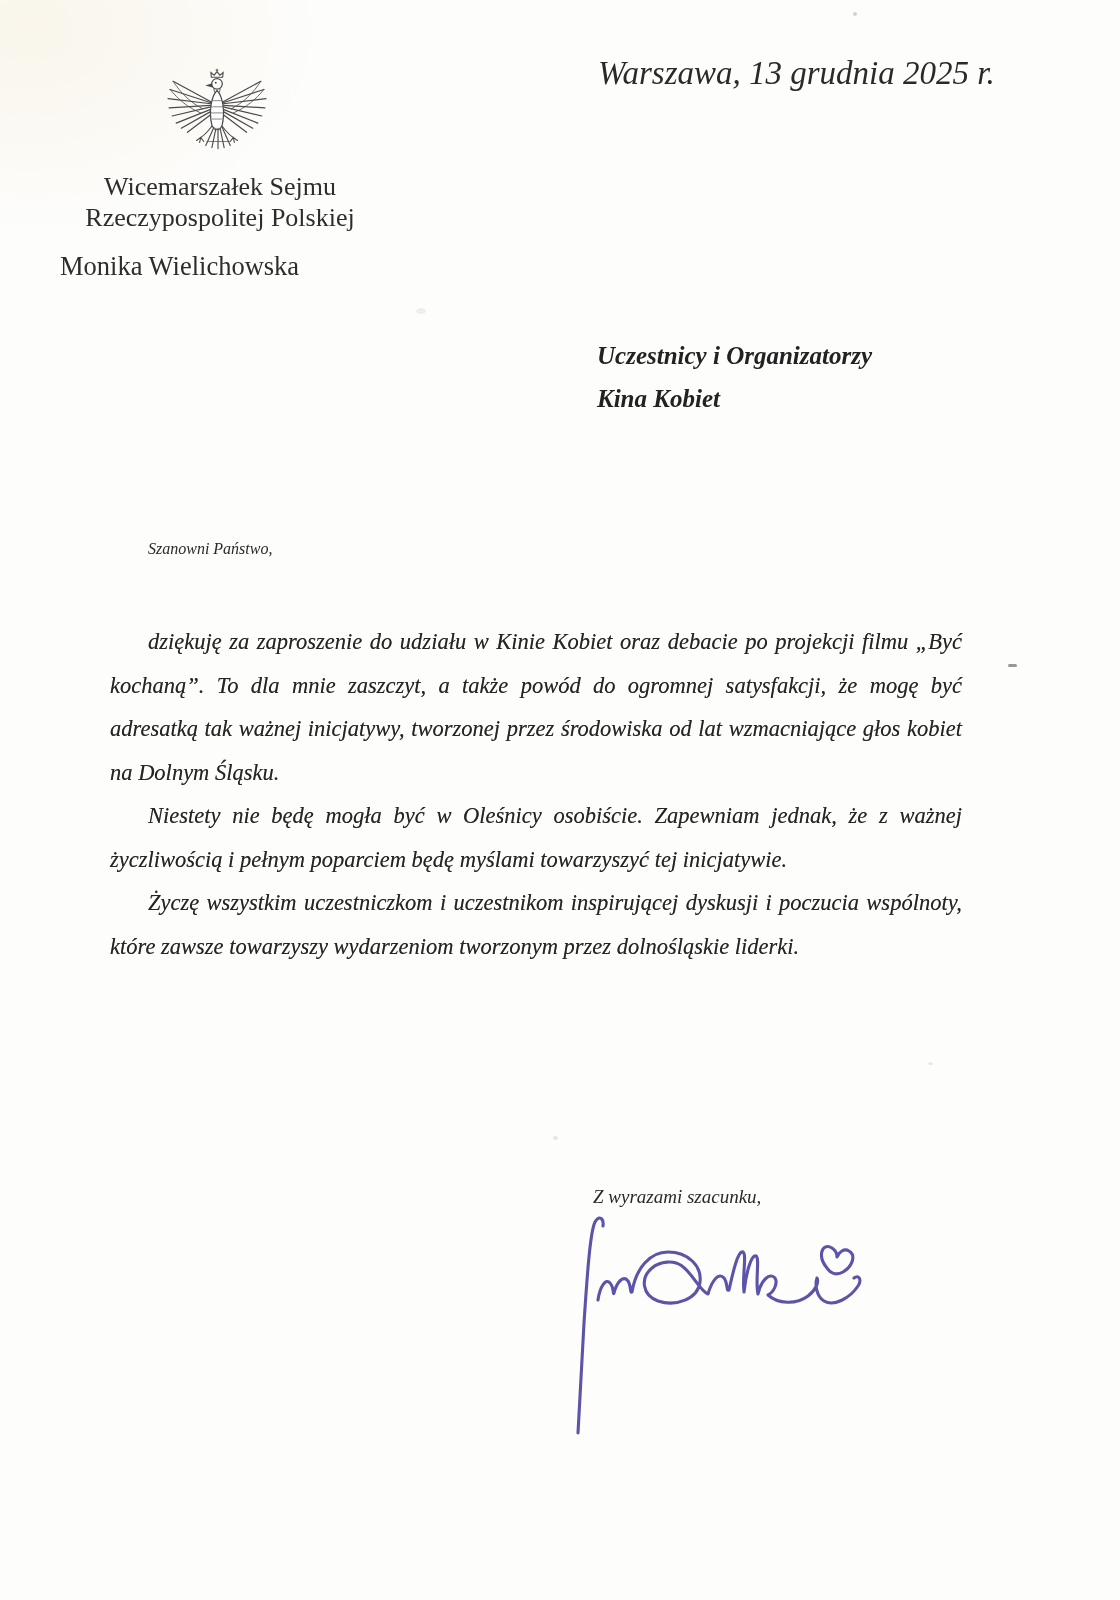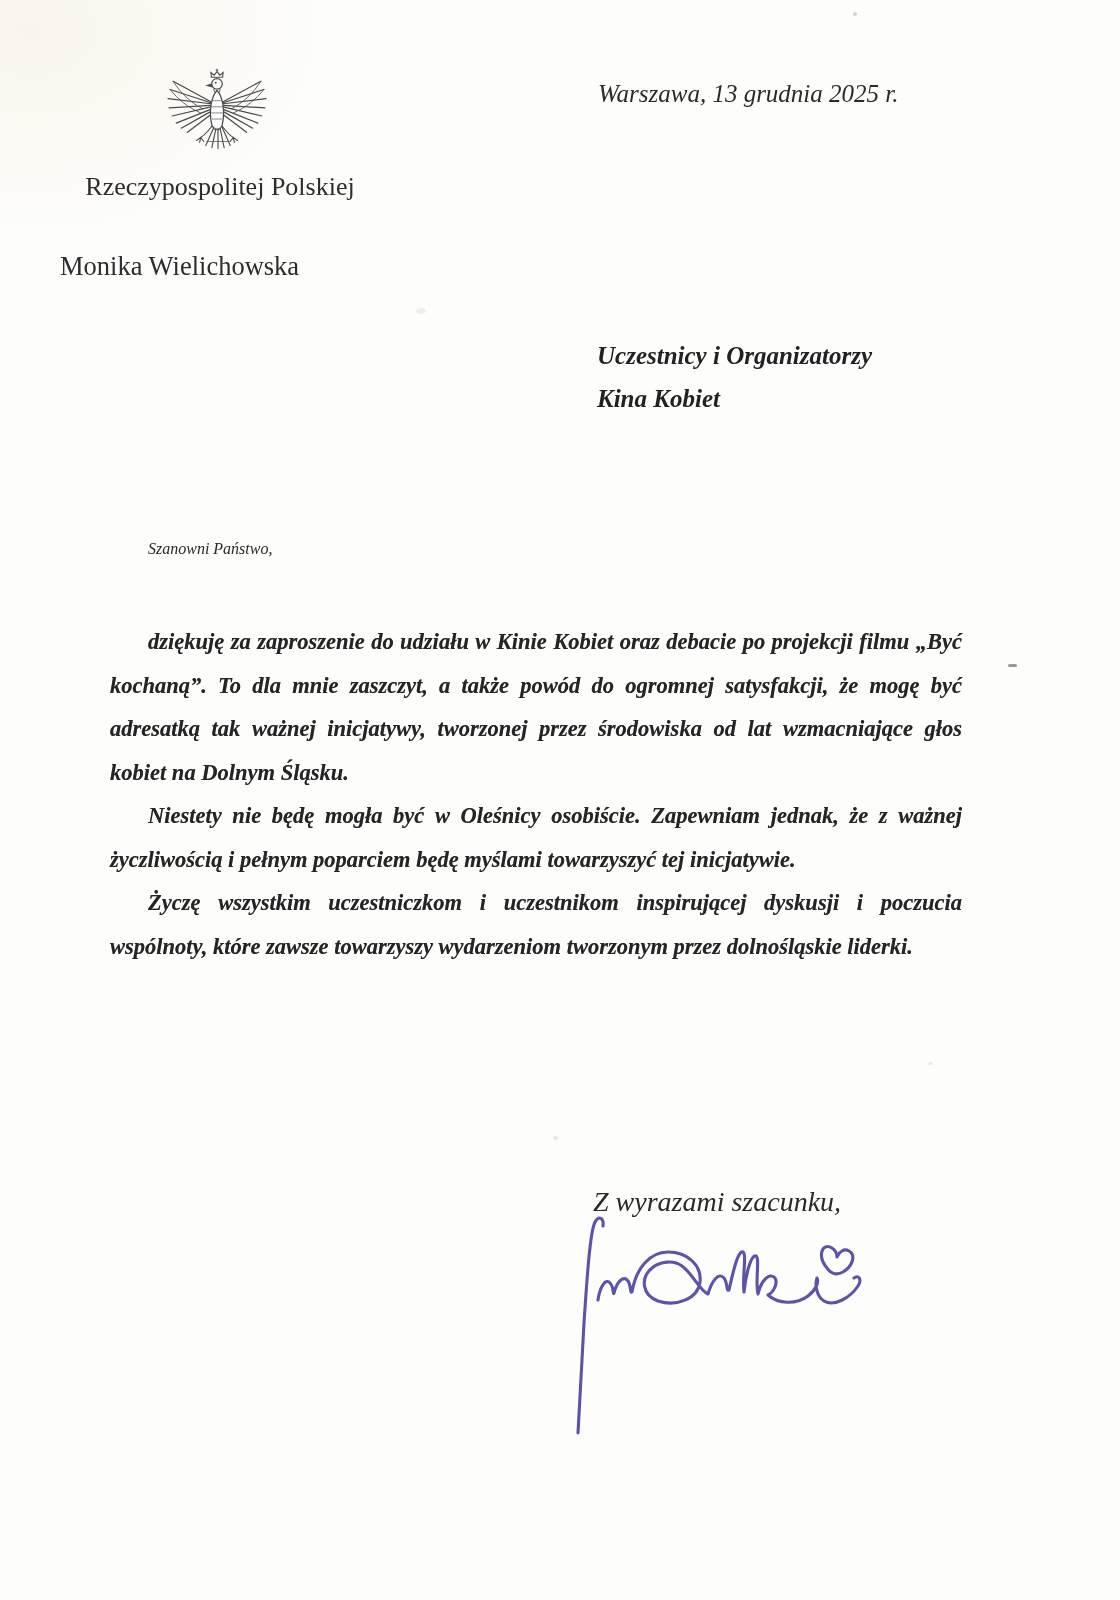--- a/index.html
+++ b/index.html
@@ -24,22 +24,22 @@
     font-size:26px;line-height:31px;
     color:#2e2d2d;
   }
   .sender{
     left:60px;top:251px;width:320px;
     text-align:left;
     font-size:26.5px;
     color:#2e2d2d;
   }
   .dateline{
-    left:598px;top:80px;width:460px;
-    font-style:italic;font-size:25px;
+    left:598px;top:55px;width:460px;
+    font-style:italic;font-size:33px;
     color:#2b2a2a;
   }
 
   
   .recipient{
     left:597px;top:324px;width:420px;
     font-style:italic;font-weight:bold;
     font-size:25px;line-height:42.5px;
     color:#232222;
     margin-top:11px;
@@ -52,26 +52,26 @@
     color:#2a2929;
   }
   .body-text{
     left:110px;top:620px;width:852px;
     font-style:italic;
     font-size:22.5px;line-height:43.5px;
     text-align:justify;
     color:#262525;
   }
   .body-text p{margin:0;text-indent:38px;}
-  .body-text{text-shadow:0 0 0.5px rgba(45,45,45,0.55);font-weight:bold;}
+  .body-text{text-shadow:0 0 0.5px rgba(45,45,45,0.55);}
 
   
   .valediction{
     left:593px;top:1186px;
-    font-style:italic;font-size:28px;
+    font-style:italic;font-size:19px;
     color:#2a2929;
   }
   .signature{left:560px;top:1208px;width:336px;height:238px;}
   .signature path{
     fill:none;
     stroke:#5b54a8;
     stroke-width:3.1;
     stroke-linecap:round;
     stroke-linejoin:round;
   }
@@ -122,20 +122,21 @@
     <circle cx="48.8" cy="14.3" r="0.9" fill="#333333"></circle>
     <path d="M45.2 15 L38.5 17 L45.4 19.2 Z" fill="#4a4a4a"></path>
     <path d="M44.5 9 L44 4.5 L47.2 7 L50 3.5 L52.8 7 L56 4.5 L55.5 9 Z" fill="#ffffff" stroke="#4a4a4a" stroke-width="1.1"></path>
     <path d="M50 0.8 V3.4 M48.7 2 H51.3" stroke="#4a4a4a" stroke-width="0.9"></path>
     <path d="M47 20 C47 22 47.5 23 48 24 M53 20 C53 22 52.5 23 52 24" stroke="#4a4a4a" stroke-width="0.9" fill="none"></path>
   </svg>
 
   <div class="abs dateline">Warszawa, 13 grudnia 2025 r.</div>
 
   <div class="abs office">
+    <div>Wicemarszałek Sejmu</div>
     <div>Rzeczypospolitej Polskiej</div>
   </div>
   <div class="abs sender">Monika Wielichowska</div>
 
   <div class="abs recipient">
     <div>Uczestnicy i Organizatorzy</div>
     <div>Kina Kobiet</div>
   </div>
 
   <div class="abs salutation">Szanowni Państwo,</div>

